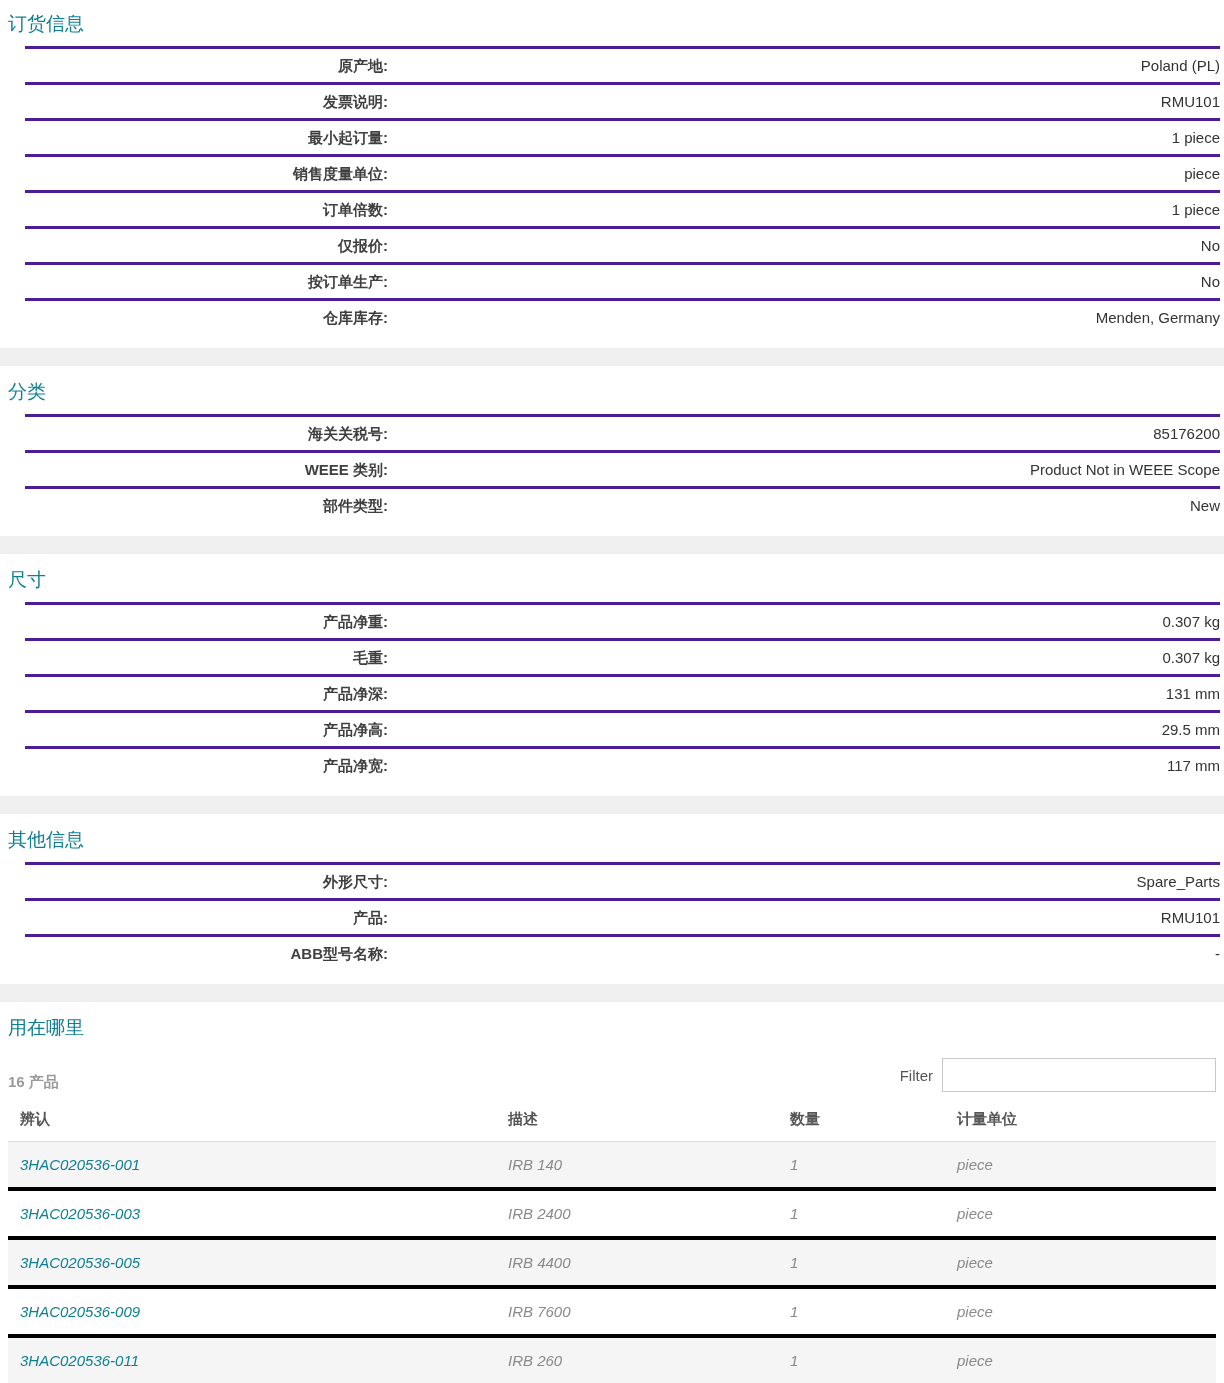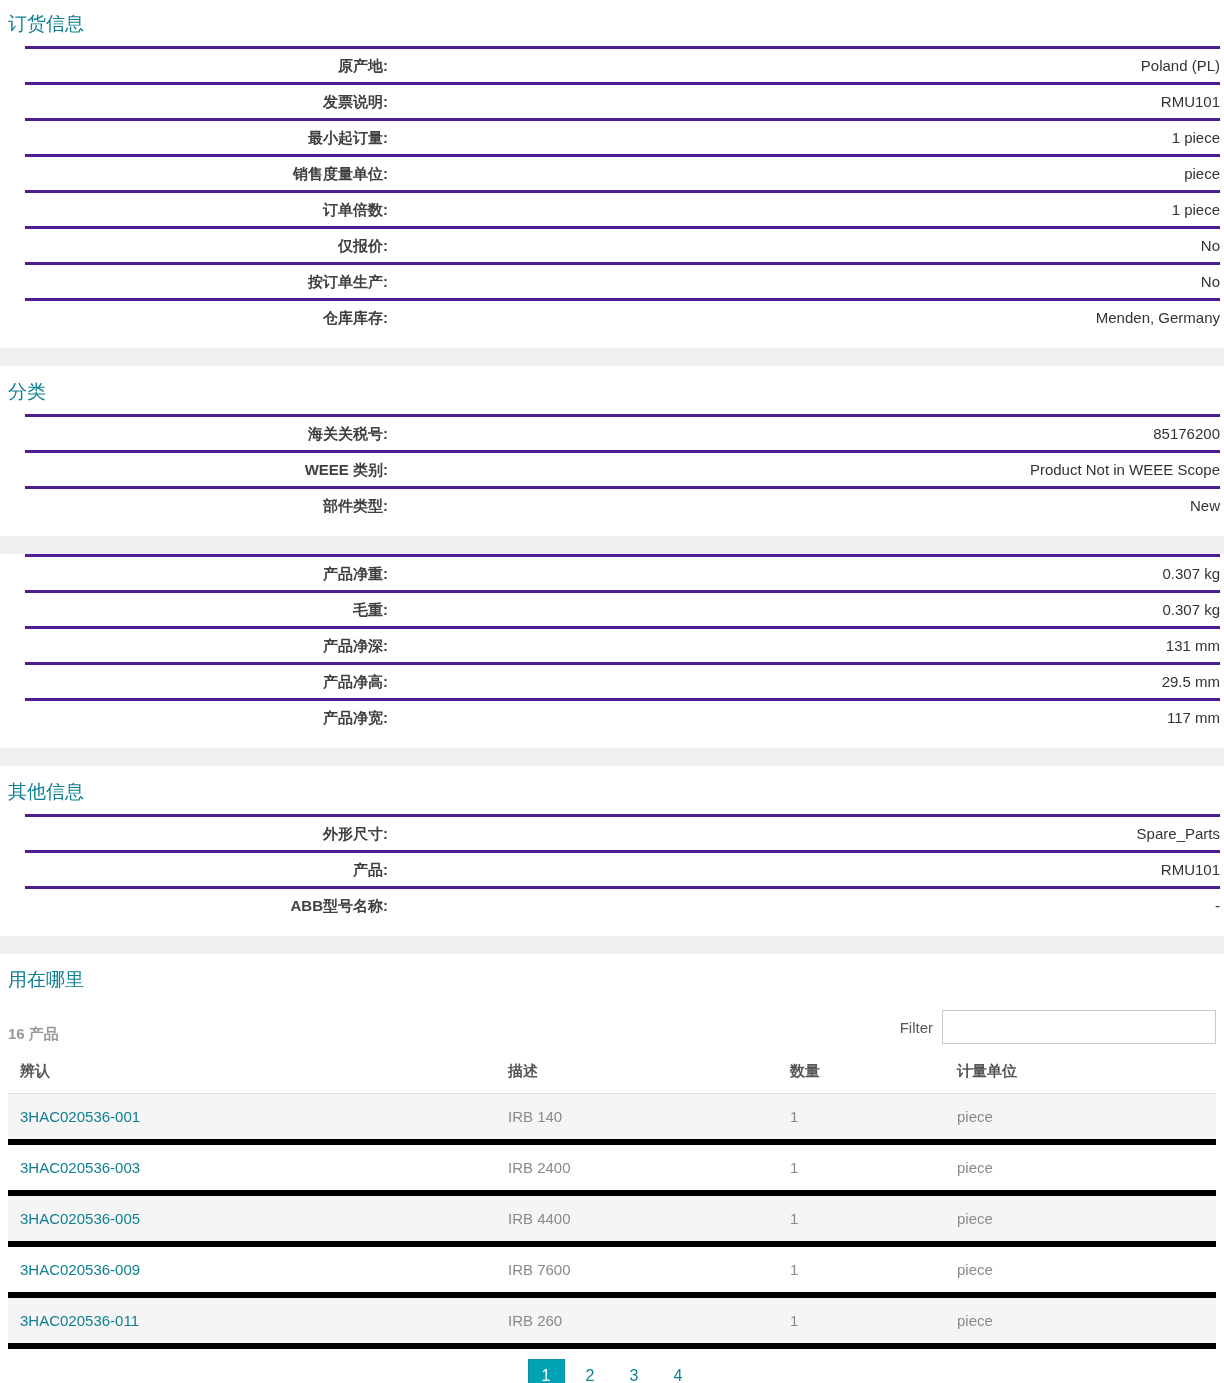--- a/index.html
+++ b/index.html
@@ -74,22 +74,23 @@
     text-align: left;
     font-weight: bold;
     color: #555555;
     padding: 13px 0 12px 0;
     border-bottom: 1px solid #dddddd;
     font-size: 15px;
   }
   .wu-table td {
     padding: 13px 0;
     color: #8a8a8a;
-    border-bottom: 6px solid #000000;
+    border-bottom: 4px solid #000000;
     line-height: 19px;
+    font-style: italic;
   }
   .wu-table th:first-child, .wu-table td:first-child { padding-left: 12px; }
   .wu-table tbody tr:nth-child(odd) { background: #f5f5f5; }
   .part-link { color: #0e7f93; text-decoration: none; cursor: pointer; }
 
   
   .pagination {
     display: flex;
     justify-content: center;
     gap: 7px;
@@ -169,20 +170,21 @@
       </div>
       <div class="drow">
         <span class="lbl">部件类型:</span>
         <span class="val">New</span>
       </div>
     </div>
   </section>
   <div class="divider"></div>
 
   <section>
+    <h2 class="section-title">尺寸</h2>
     <div class="rows">
       <div class="drow">
         <span class="lbl">产品净重:</span>
         <span class="val">0.307 kg</span>
       </div>
       <div class="drow">
         <span class="lbl">毛重:</span>
         <span class="val">0.307 kg</span>
       </div>
       <div class="drow">

